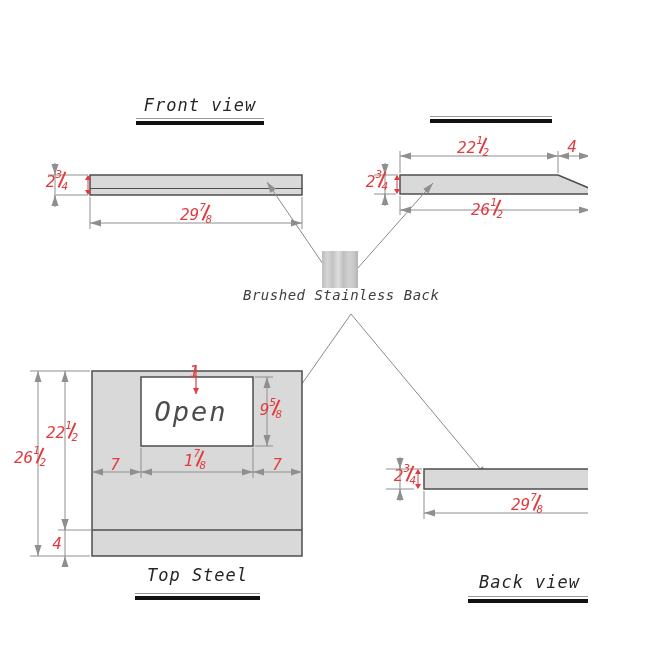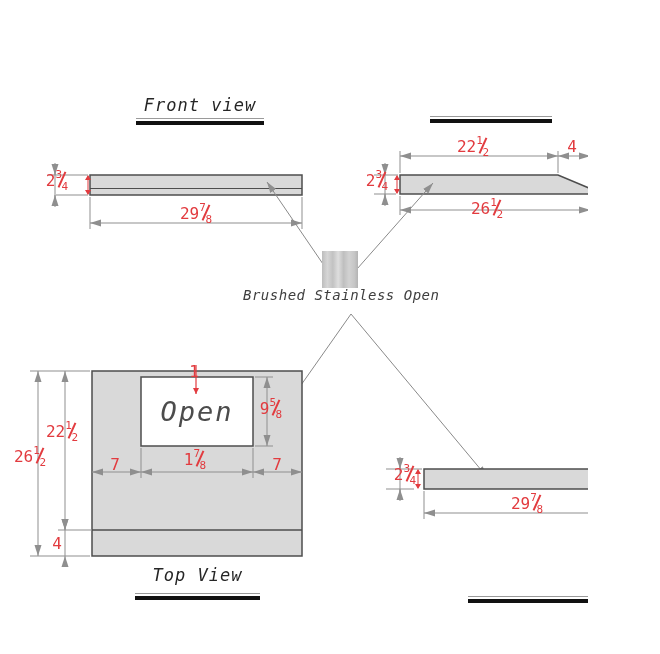--- a/index.html
+++ b/index.html
@@ -17,22 +17,22 @@
   #sheet svg{position:absolute;left:0;top:0;z-index:1;}
   .txt{position:absolute;z-index:2;}
   .title{
     font-style:italic;font-size:17px;letter-spacing:1px;color:var(--title);
     text-align:center;white-space:nowrap;
   }
   .ul{position:absolute;z-index:2;}
   .ul-thin{height:1px;background:#9a9a9a;margin-bottom:2px;}
   .ul-thick{height:4px;background:#111;}
   .dim{
-    position:absolute;z-index:3;color:var(--red);
-    font-size:16px;line-height:16px;display:flex;align-items:flex-start;
+    position:absolute;z-index:3;color:var(--red);font-style:italic;
+    font-size:16px;line-height:16px;display:flex;align-items:center;
     justify-content:center;white-space:nowrap;
   }
   .dim .whole{position:relative;top:4px;}
   .fr{display:inline-flex;align-items:center;}
   .fr .num{font-size:11px;position:relative;top:-3px;}
   .fr .den{font-size:11px;position:relative;top:9px;}
   .fslash{
     display:inline-block;width:1.6px;height:17px;background:var(--red);
     transform:rotate(24deg);margin:0 -1px;position:relative;top:2px;
   }
@@ -167,33 +167,34 @@
   <div class="ul" style="left:136px;top:95px;width:128px;">
       <div class="ul-thin"></div>
       <div class="ul-thick"></div>
     </div>
 
   <div class="ul" style="left:430px;top:93px;width:122px;">
       <div class="ul-thin"></div>
       <div class="ul-thick"></div>
     </div>
 
-  <div class="txt title" style="left:135px;top:542px;width:125px;">Top View</div>
+  <div class="txt title" style="left:135px;top:542px;width:125px;">Top Steel</div>
   <div class="ul" style="left:135px;top:570px;width:125px;">
       <div class="ul-thin"></div>
       <div class="ul-thick"></div>
     </div>
 
+  <div class="txt title" style="left:468px;top:549px;width:123px;">Back view</div>
   <div class="ul" style="left:468px;top:573px;width:123px;">
       <div class="ul-thin"></div>
       <div class="ul-thick"></div>
     </div>
 
-  <div class="txt material-label" style="left:243px;top:264px;width:194px;">Brushed Stainless Open</div>
-  <div class="txt open-label" style="left:142px;top:355px;width:110px;height:66px;">Open</div>
+  <div class="txt material-label" style="left:243px;top:264px;width:194px;">Brushed Stainless Back</div>
+  <div class="txt open-label" style="left:136px;top:355px;width:110px;height:66px;">Open</div>
 
   <div class="dim" style="left:163px;top:179px;width:66px;">
     <span class="whole">29</span>
       <span class="fr">
         <span class="num">7</span>
         <span class="fslash"></span>
         <span class="den">8</span>
       </span>
   </div>
   <div class="dim" style="left:36px;top:146px;width:42px;">

